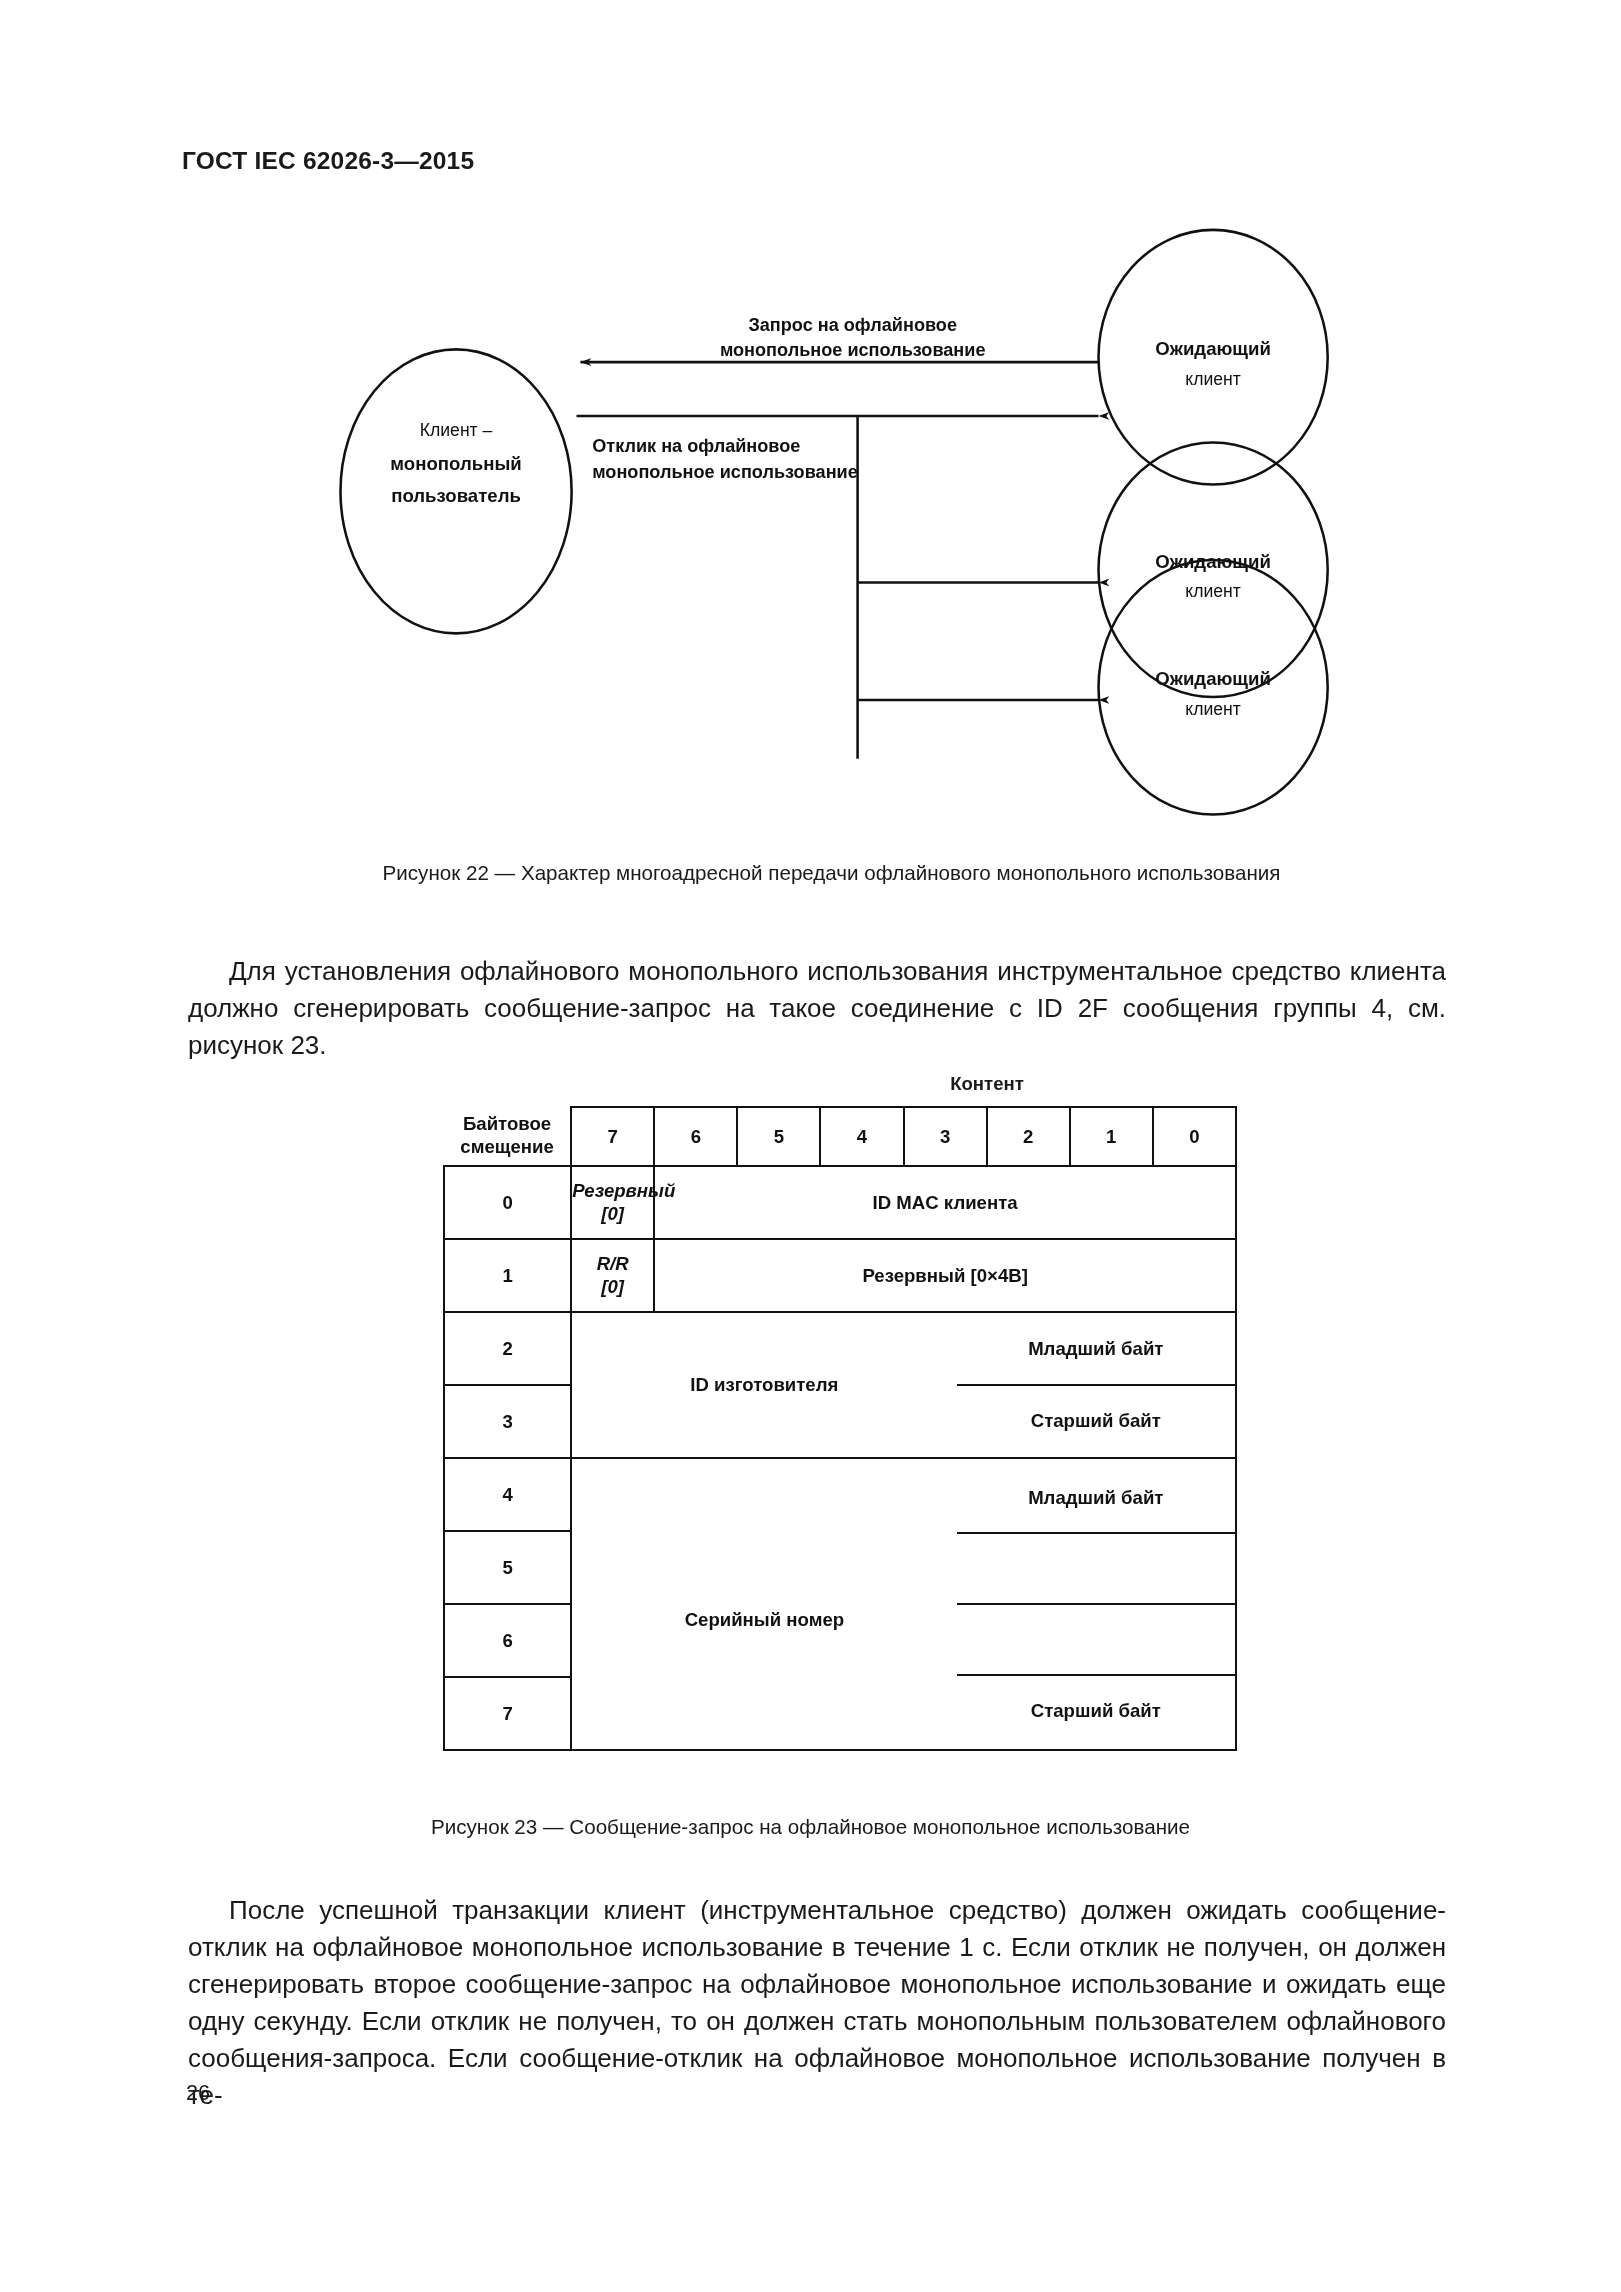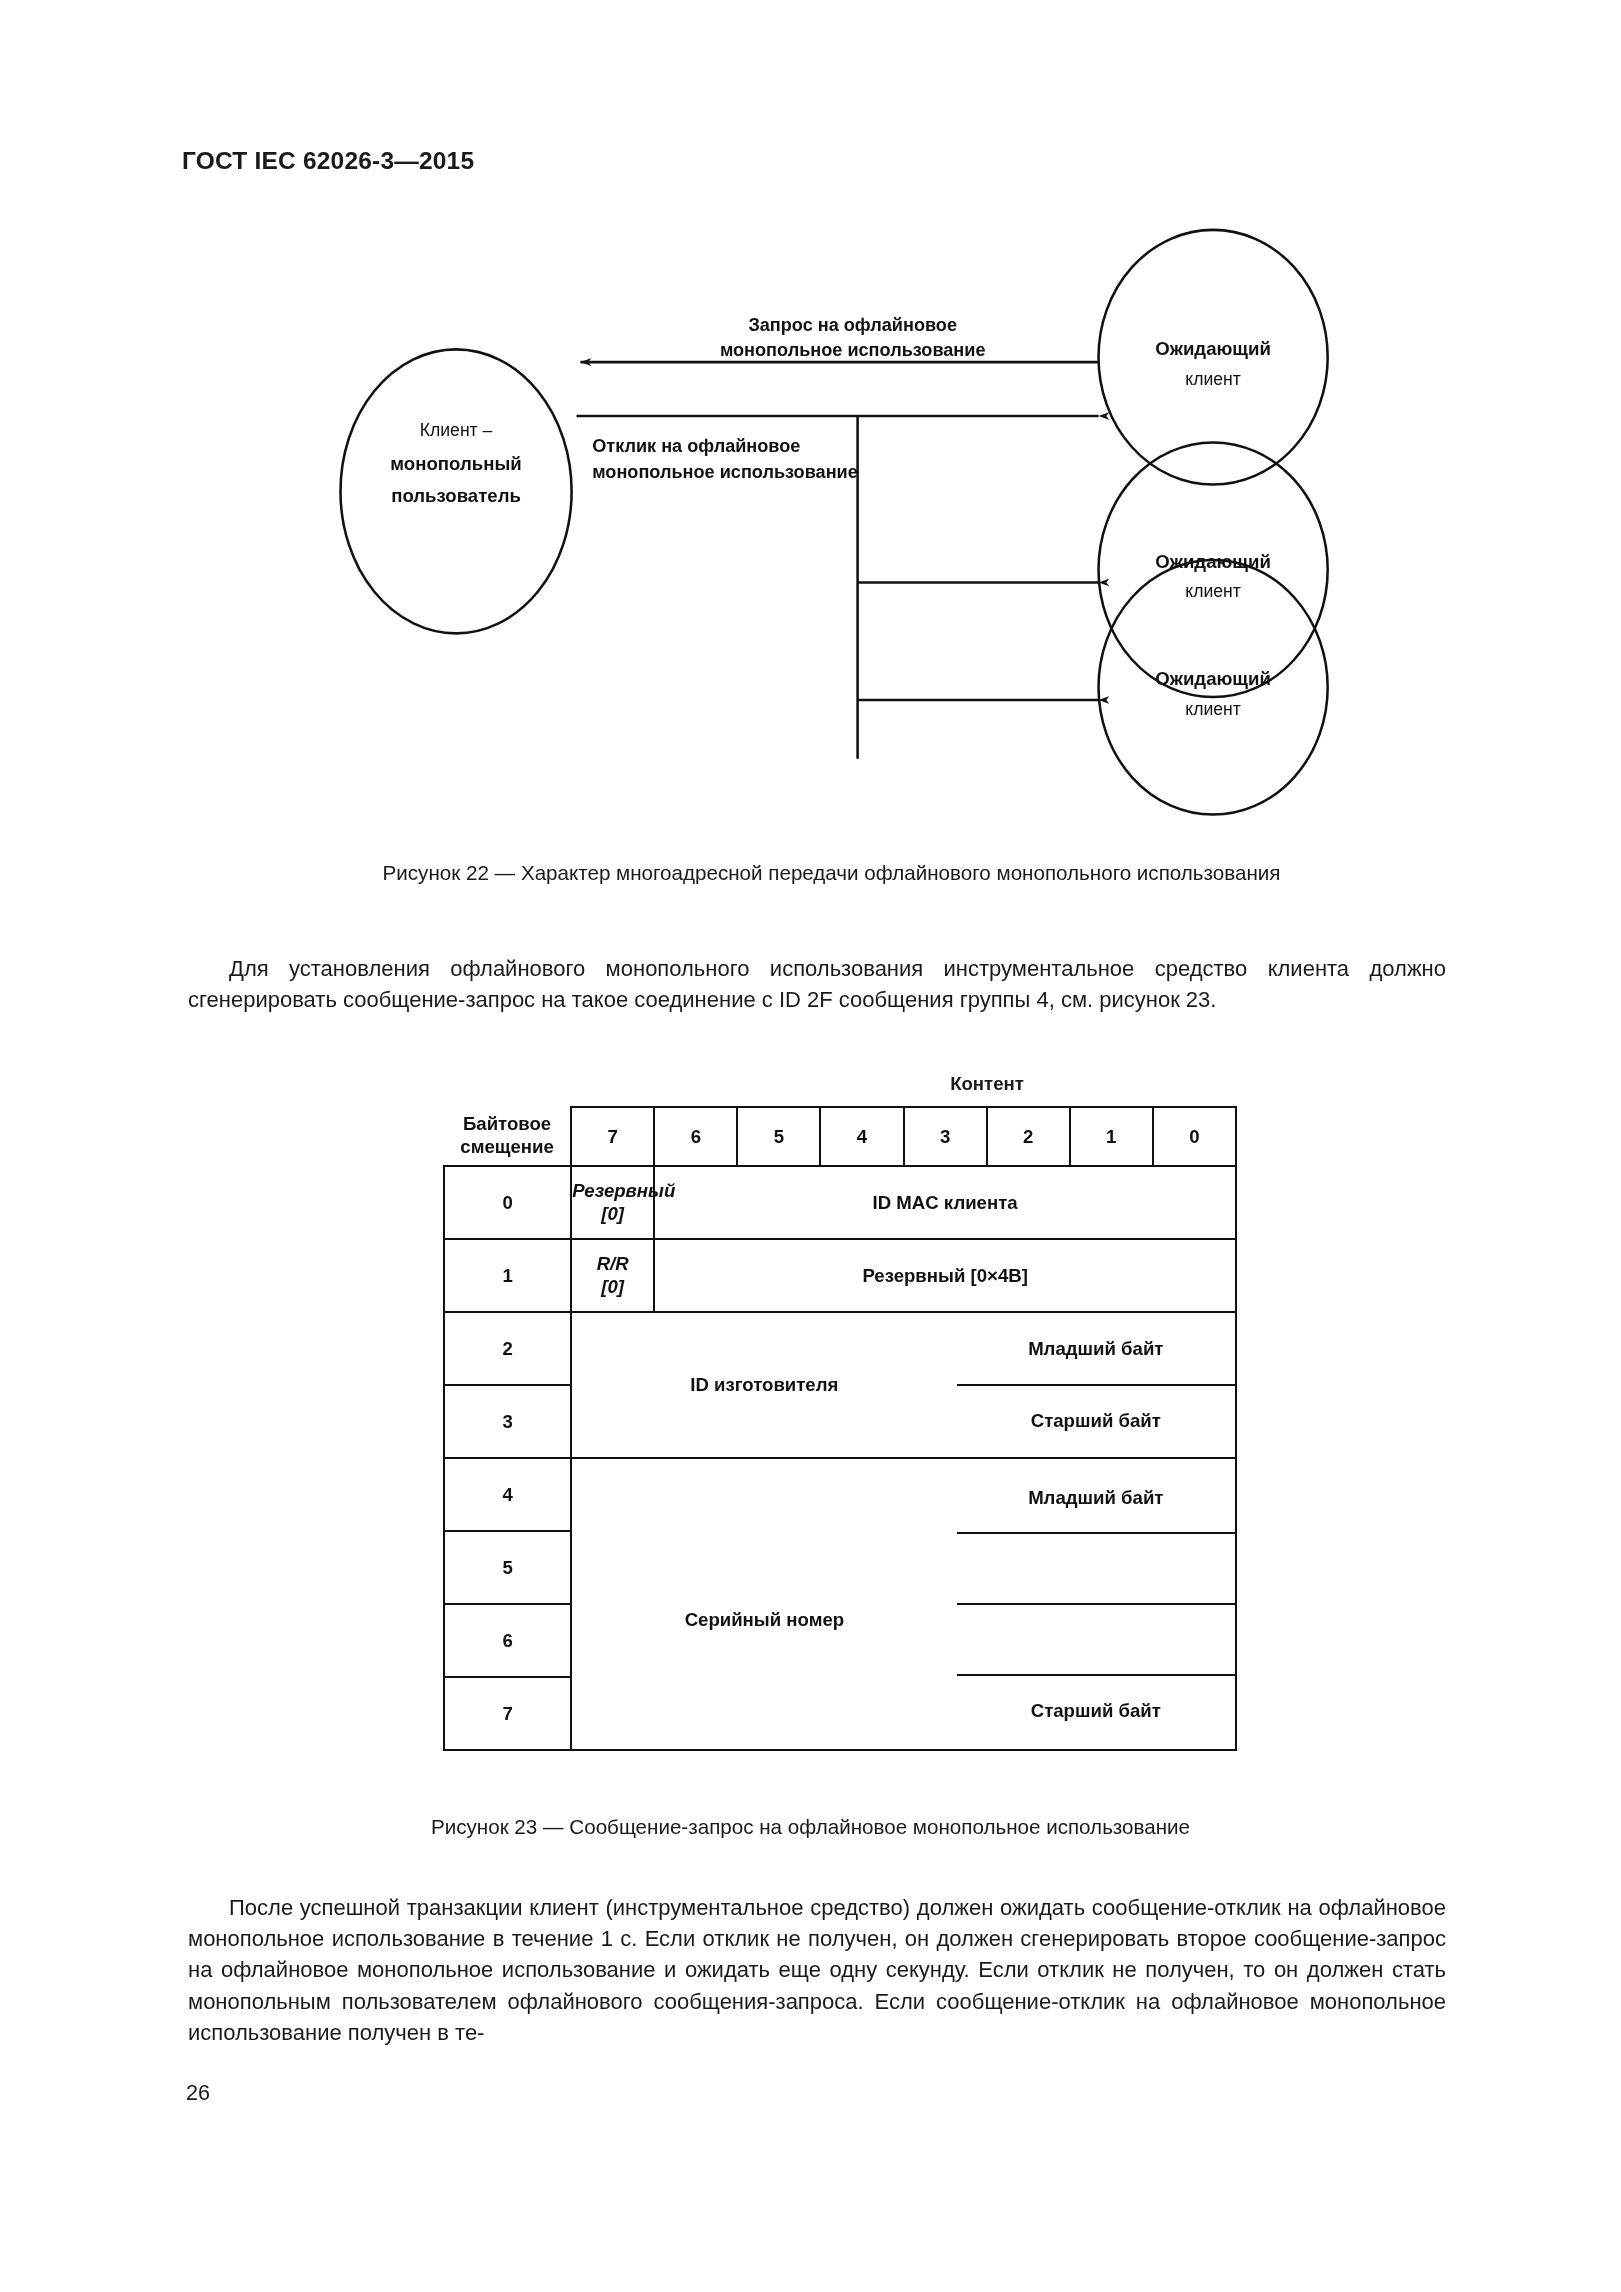--- a/index.html
+++ b/index.html
@@ -73,21 +73,21 @@
     left: 186px;
     top: 921px;
     width: 1264px;
     font-size: 22px;
     font-weight: bold;
     line-height: 1.32;
   }
   .section-heading .num { margin-right: 8.8px; }
   .body-para {
     position: absolute;
-    font-size: 22px;
+    font-size: 26px;
     line-height: 1.42;
     text-align: justify;
     color: #1a1a1a;
   }
   #para-1 { left: 188px; top: 953px; width: 1258px; }
   #para-2 { left: 188px; top: 1892px; width: 1258px; }
   .body-para .indent { display: inline-block; width: 41px; }
 
   
   .fig23-wrap {

